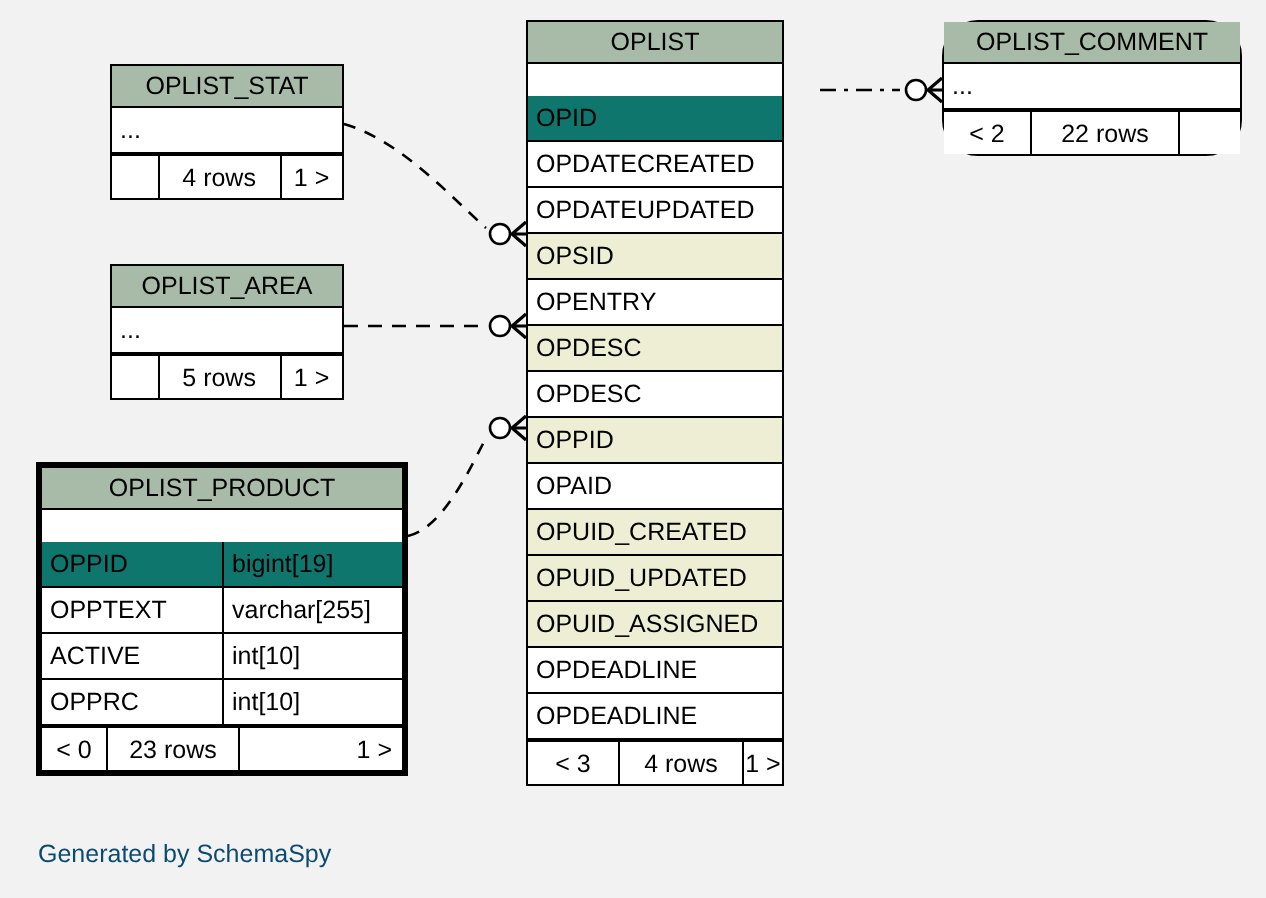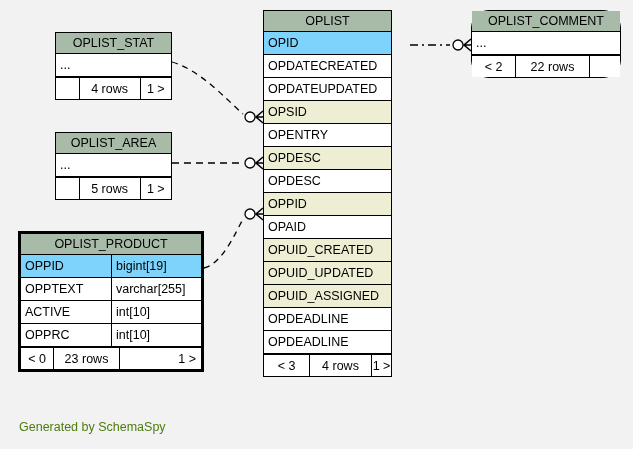--- a/index.html
+++ b/index.html
@@ -39,21 +39,21 @@
     height:23px;
     line-height:23px;
     border-bottom:1px solid #000;
     box-sizing:border-box;
     display:flex;
     white-space:nowrap;
   }
   .row:last-child{border-bottom:none;}
   .row .c1{padding-left:4px;flex:1 1 auto;overflow:hidden;}
   .row .c2{padding-left:4px;border-left:1px solid #000;box-sizing:border-box;}
-  .row.pk{background:#7dd3fc;}
+  .row.pk{background:#0f766e;margin-top:16px;}
   .row.fk{background:#eeeed4;}
   .row.plain{background:#ffffff;}
   .row.dots{background:#ffffff;color:#000;}
 
   .footer{
     display:flex;
     height:22px;
     line-height:22px;
     border-top:1px solid #000;
     box-sizing:border-box;
@@ -62,21 +62,21 @@
   }
   .footer .f{box-sizing:border-box;text-align:center;overflow:hidden;white-space:nowrap;}
   .footer .fl{border-right:1px solid #000;}
   .footer .fm{border-right:1px solid #000;}
   .footer .fr{text-align:right;padding-right:5px;}
   .footer .fr.center{text-align:center;padding-right:0;}
 
   .caption{
     position:absolute;
     font-size:12.5px;
-    color:#4d7c0f;
+    color:#0c4a6e;
     white-space:nowrap;
   }
 </style>
 </head>
 <body>
 
 <div class="canvas">
 
   <svg class="edges" viewBox="0 0 633 449">
 

